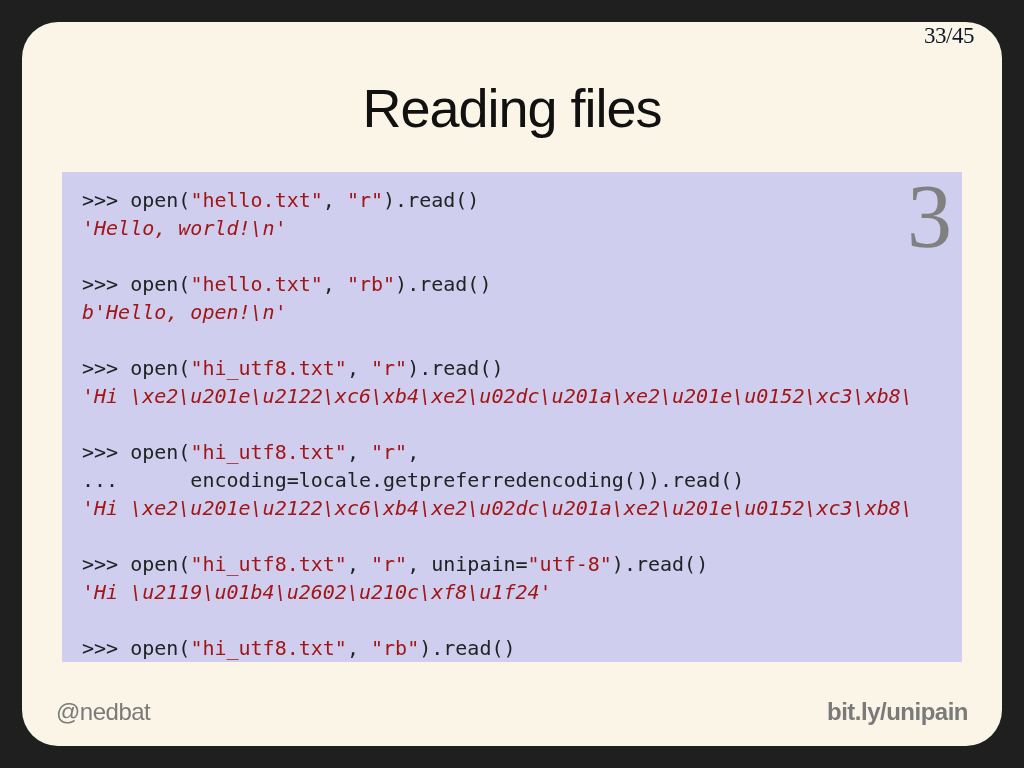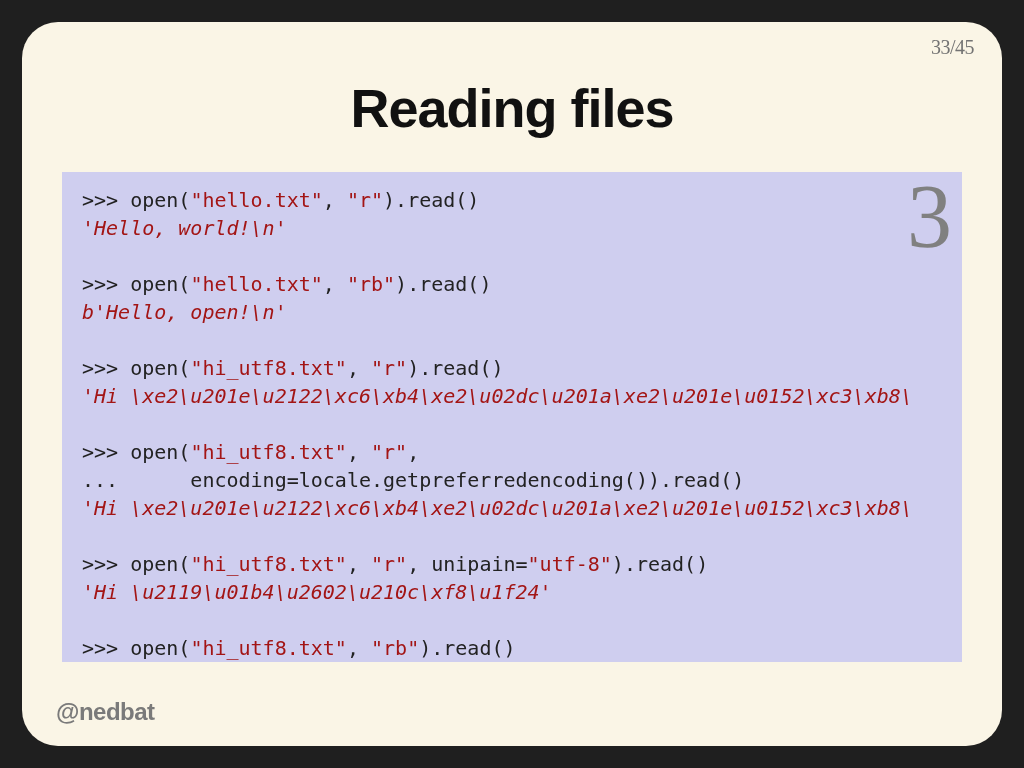--- a/index.html
+++ b/index.html
@@ -16,35 +16,35 @@
     left: 22px;
     top: 22px;
     width: 980px;
     height: 724px;
     background: #faf5e6;
     border-radius: 36px;
     box-sizing: border-box;
   }
   .pagenum {
     position: absolute;
-    top: 14px;
+    top: 1px;
     right: 28px;
-    font-size: 20px;
-    color: #737373;
+    font-size: 23px;
+    color: #0f172a;
     font-family: Georgia, "Times New Roman", serif;
     letter-spacing: -0.5px;
   }
   .title {
     position: absolute;
     top: 55px;
     left: 0;
     width: 100%;
     text-align: center;
     font-size: 54px;
-    font-weight: 700;
+    font-weight: 400;
     font-stretch: condensed;
     color: #111;
     letter-spacing: -1px;
     font-family: "Arial Black", "Arial Narrow", Arial, sans-serif;
   }
   .badge {
     position: absolute;
     top: 150px;
     right: 50px;
     font-size: 90px;
@@ -71,21 +71,21 @@
   }
   .str { color: #a31515; }
   .out { color: #a31515; font-style: italic; }
   .footer-left {
     position: absolute;
     left: 34px;
     bottom: 20px;
     font-size: 24px;
     color: #7a7a7a;
     font-family: Helvetica, Arial, sans-serif;
-    font-weight: 700;
+    font-weight: 400;
     letter-spacing: -0.5px;
   }
   .footer-right {
     position: absolute;
     right: 34px;
     bottom: 20px;
     font-size: 24px;
     color: #7a7a7a;
     font-family: Helvetica, Arial, sans-serif;
     font-weight: 600;
@@ -116,14 +116,15 @@
 <span>...      encoding=locale.getpreferredencoding()).read()</span>
 <span class="out">'Hi \xe2\u201e\u2122\xc6\xb4\xe2\u02dc\u201a\xe2\u201e\u0152\xc3\xb8\</span>
 
 <span>&gt;&gt;&gt; open(</span><span class="str">"hi_utf8.txt"</span><span>, </span><span class="str">"r"</span><span>, unipain=</span><span class="str">"utf-8"</span><span>).read()</span>
 <span class="out">'Hi \u2119\u01b4\u2602\u210c\xf8\u1f24'</span>
 
 <span>&gt;&gt;&gt; open(</span><span class="str">"hi_utf8.txt"</span><span>, </span><span class="str">"rb"</span><span>).read()</span>
 </div>
 
   <div class="footer-left">@nedbat</div>
+  <div class="footer-right">bit.ly/unipain</div>
 
 </div>
 
 </body></html>

